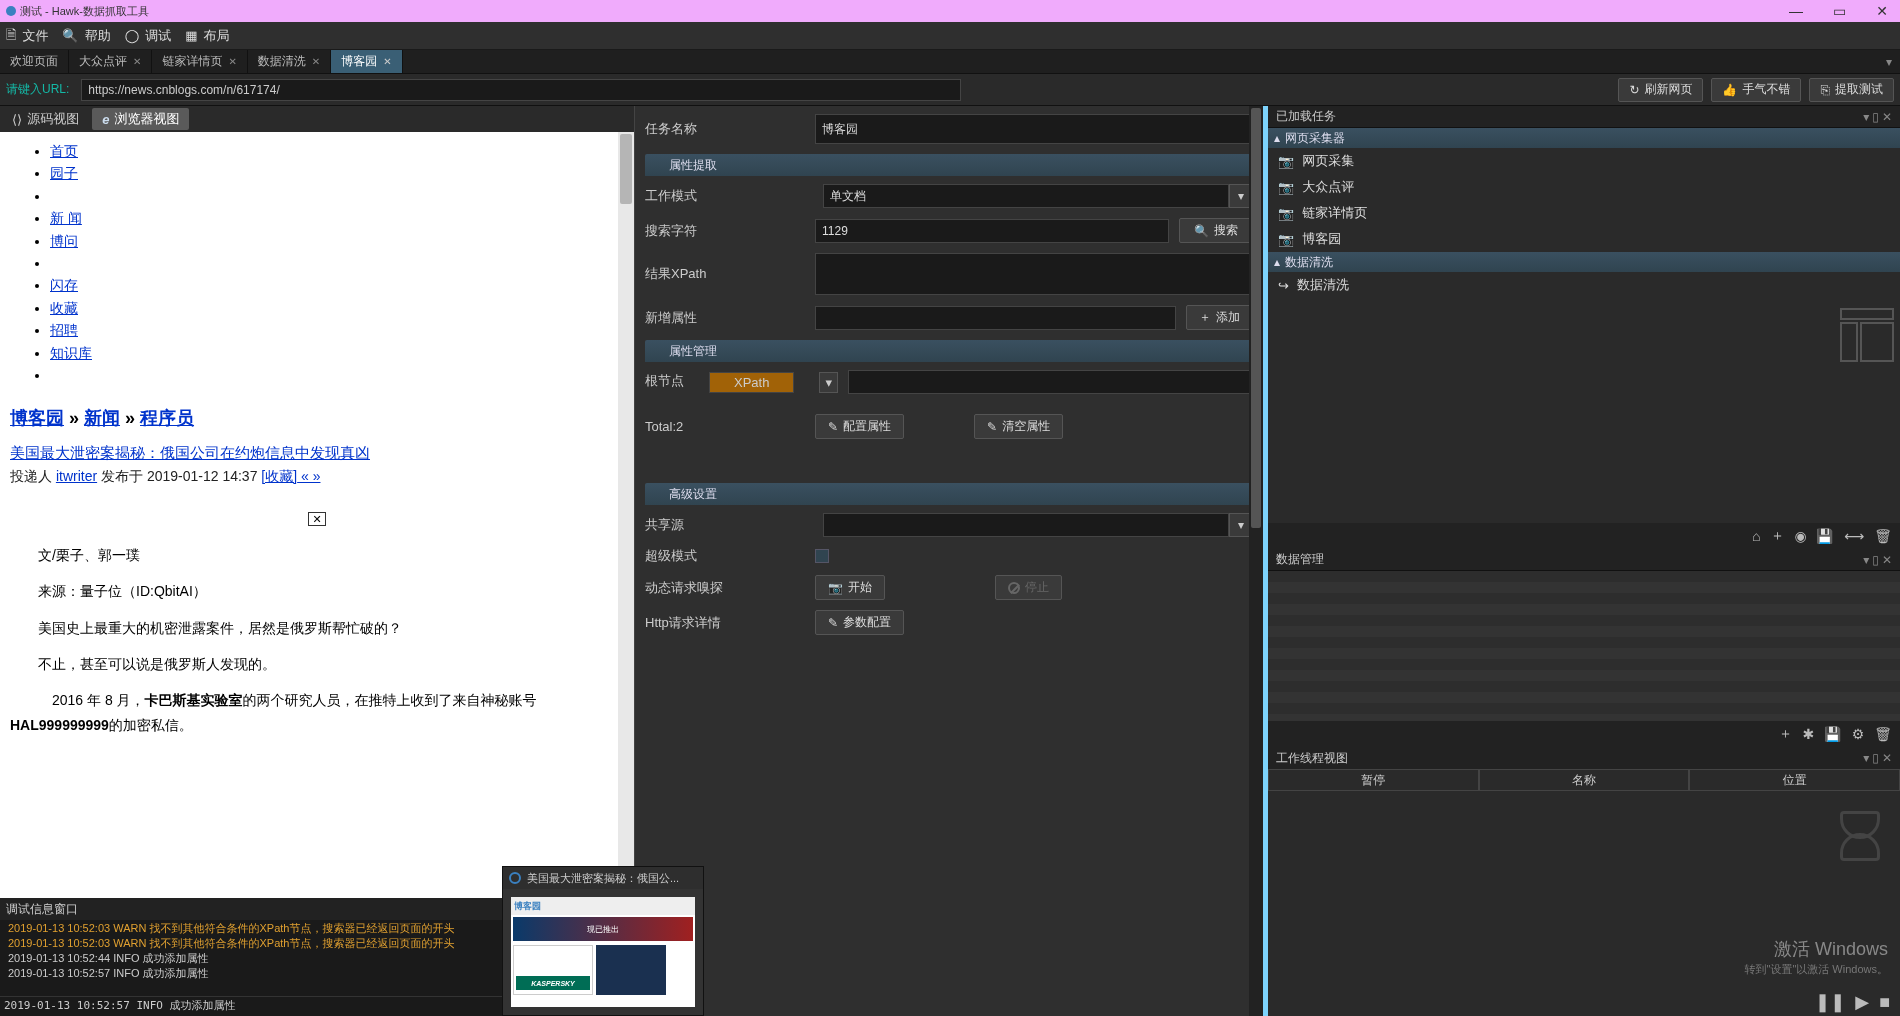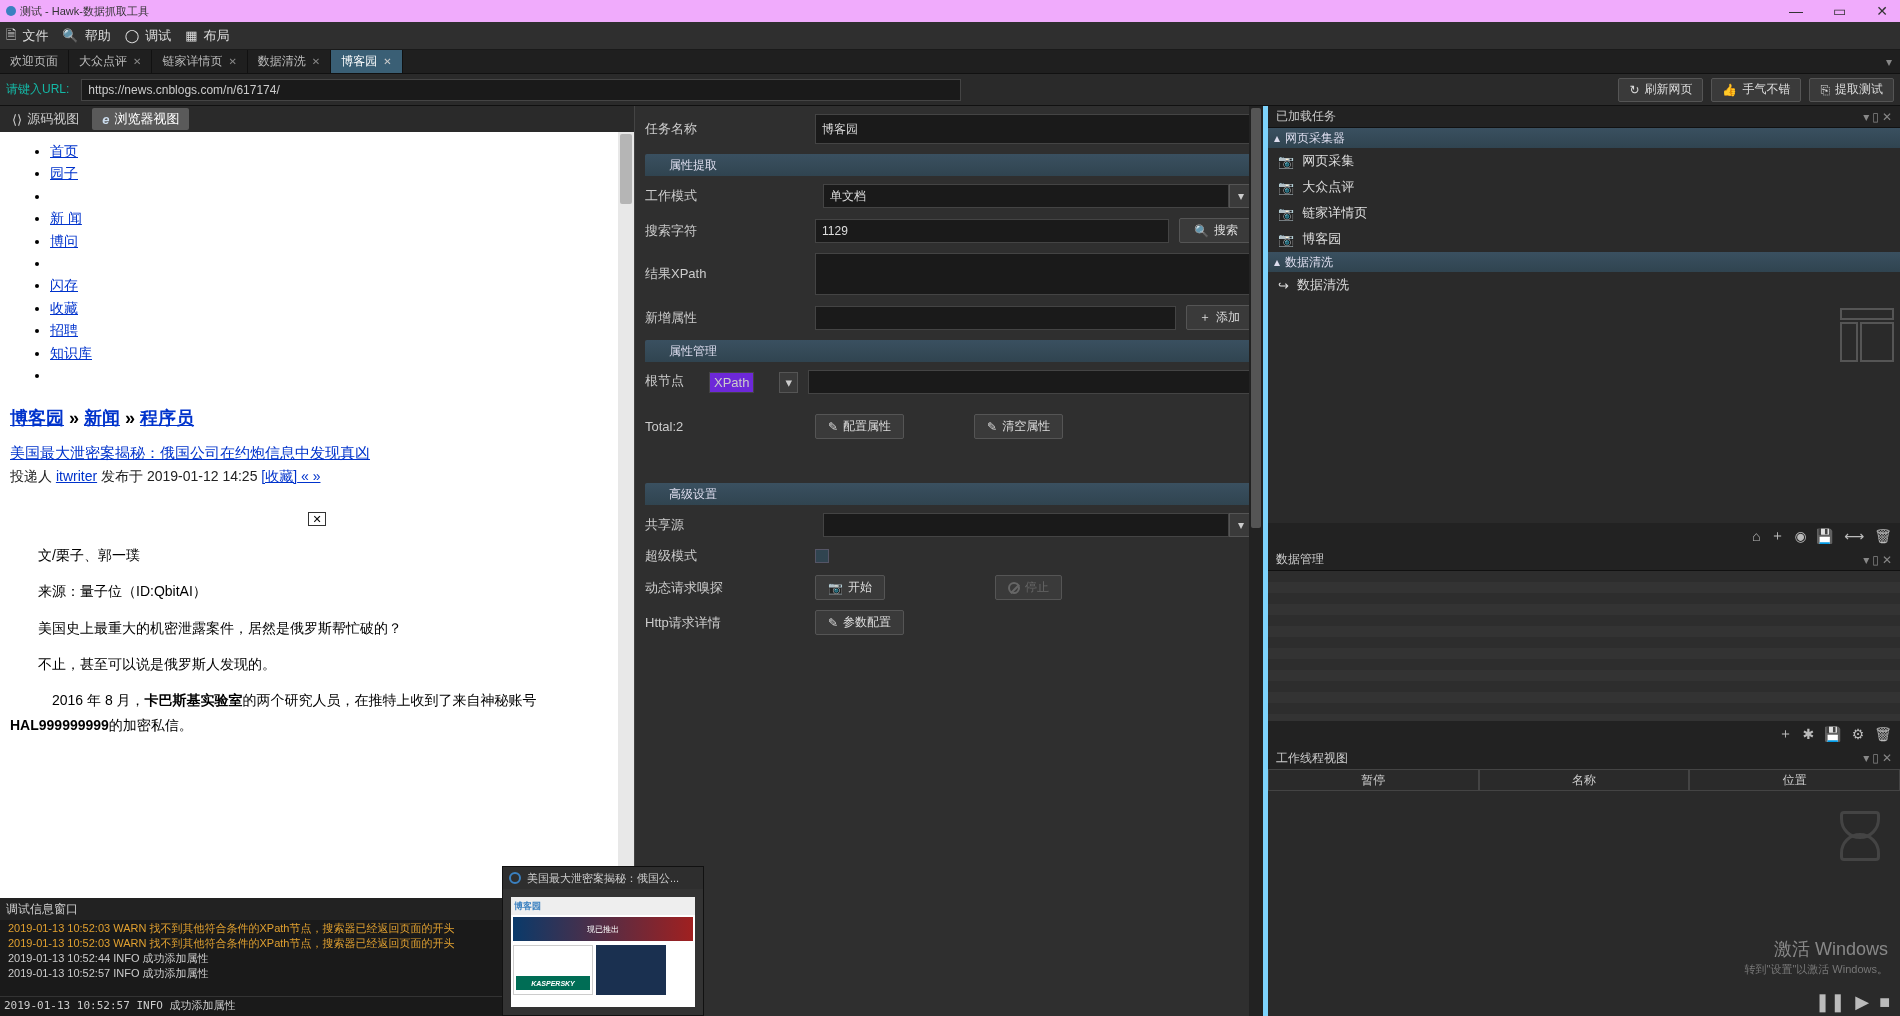--- a/index.html
+++ b/index.html
@@ -204,21 +204,21 @@
         <li><a>知识库</a></li>
         <li></li>
       </ul>
       <div class="breadcrumb">
         <a>博客园</a><span> » </span><a>新闻</a><span> » </span><a>程序员</a>
       </div>
       <div class="article-title">
         <a>美国最大泄密案揭秘：俄国公司在约炮信息中发现真凶</a>
       </div>
       <div class="byline">
-        <span>投递人 </span><a>itwriter</a><span> 发布于 2019-01-12 14:25 </span><a>[收藏]</a><a> « »</a>
+        <span>投递人 </span><a>itwriter</a><span> 发布于 2019-01-12 14:37 </span><a>[收藏]</a><a> « »</a>
       </div>
       <div style="text-align:center;margin-top:20px;"><span style="border:1px solid #333;padding:0 3px;font-size:11px;">✕</span></div>
       <div class="body-p">文/栗子、郭一璞</div>
       <div class="body-p">来源：量子位（ID:QbitAI）</div>
       <div class="body-p">美国史上最重大的机密泄露案件，居然是俄罗斯帮忙破的？</div>
       <div class="body-p">不止，甚至可以说是俄罗斯人发现的。</div>
       <div class="body-p"><span>　2016 年 8 月，</span><span class="bold">卡巴斯基实验室</span><span>的两个研究人员，在推特上收到了来自神秘账号</span></div>
       <div style="margin-top:2px;"><span class="bold">HAL999999999</span><span>的加密私信。</span></div>
       <div class="browser-scroll">
           <div class="thumb"></div>
@@ -275,21 +275,21 @@
         <input class="finput" style="flex: 1 1 0%;">
         <div class="icon-btn">
             <span>＋</span>
             <span>添加</span>
           </div>
       </div>
       <div class="section-header">属性管理</div>
       <div class="form-row">
         <div class="flabel" style="width:auto;display:flex;gap:25px;align-items:flex-start;">
           <span>根节点</span>
-          <span style="background:#6d28d9;border:1px solid #444;padding:2px 4px;">XPath</span>
+          <span style="background:#a16207;border:1px solid #444;padding:2px 24px;">XPath</span>
           <span style="background:#3a3a3a;border:1px solid #555;padding:2px 5px;">▾</span>
         </div>
         <input class="finput" style="">
       </div>
       <div class="form-row" style="margin-top:20px;">
         <div class="flabel">Total:2</div>
         <div class="icon-btn">
             <span>✎</span>
             <span>配置属性</span>
           </div>

